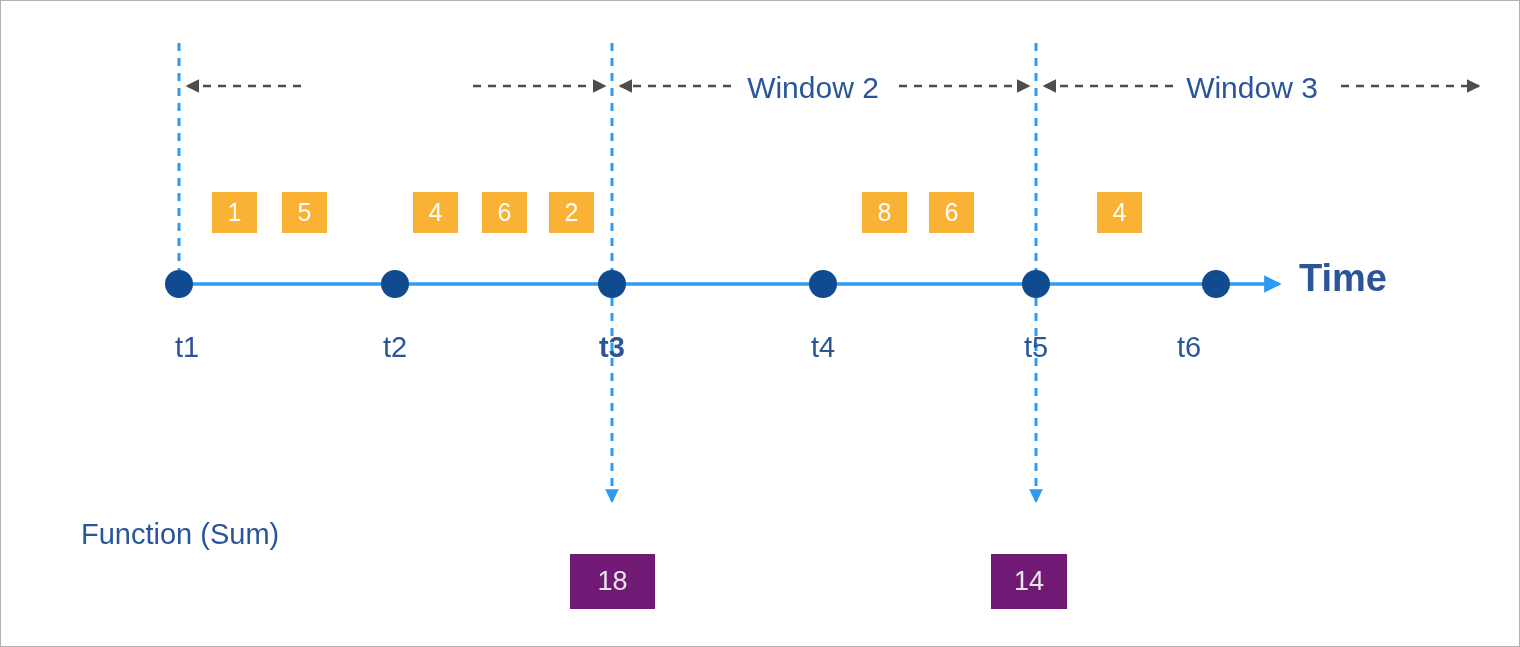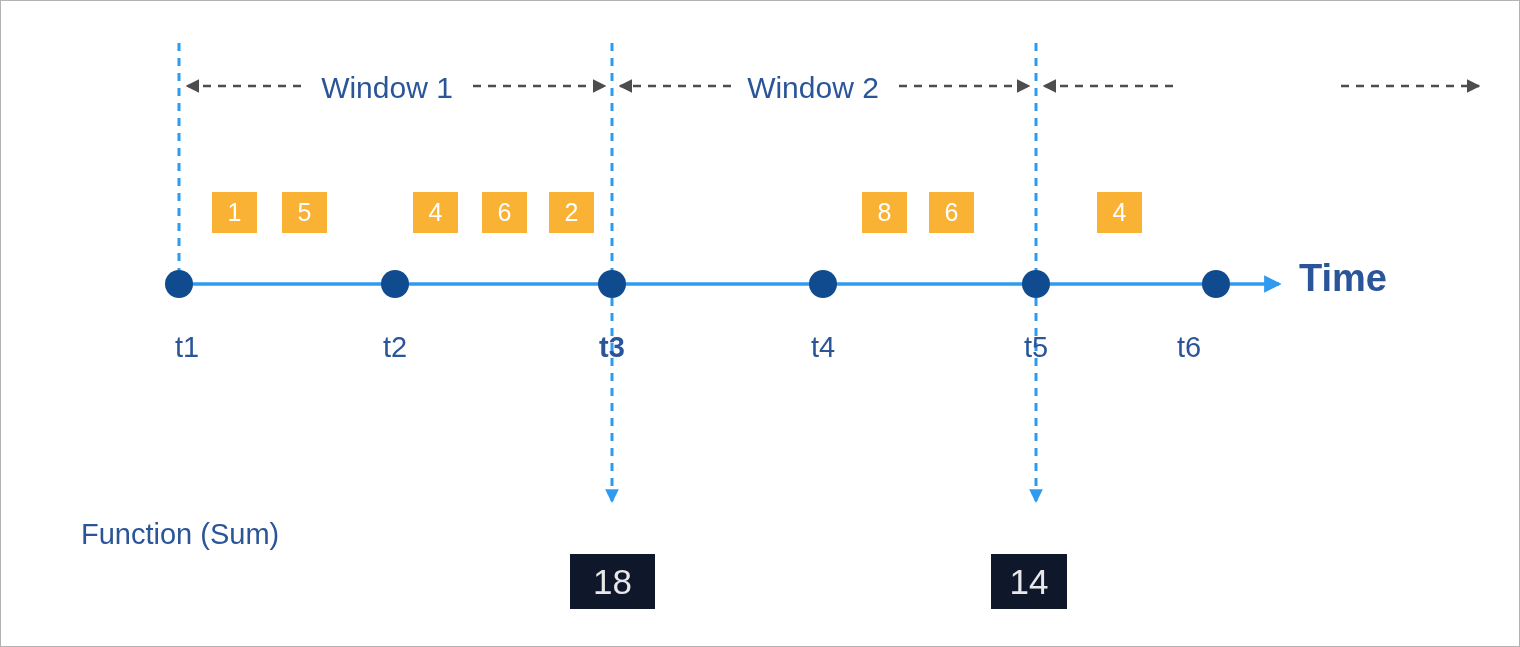--- a/index.html
+++ b/index.html
@@ -55,23 +55,23 @@
     color: #ffffff;
     font-size: 25px;
     font-weight: 300;
     display: flex;
     align-items: center;
     justify-content: center;
     box-sizing: border-box;
   }
   .output-box {
     position: absolute;
-    background: #0f172a;
+    background: #701a75;
     color: #e8e8e8;
-    font-size: 35px;
+    font-size: 27px;
     font-weight: 300;
     display: flex;
     align-items: center;
     justify-content: center;
     box-sizing: border-box;
   }
 </style>
 </head>
 <body>
 
@@ -115,22 +115,22 @@
       <line x1="168" y1="283" x2="1278" y2="283" stroke="#2f9bf0" stroke-width="3.5" marker-end="url(#arrow-blue)"></line>
       <circle cx="178" cy="283" r="14" fill="#114b8f"></circle>
       <circle cx="394" cy="283" r="14" fill="#114b8f"></circle>
       <circle cx="611" cy="283" r="14" fill="#114b8f"></circle>
       <circle cx="822" cy="283" r="14" fill="#114b8f"></circle>
       <circle cx="1035" cy="283" r="14" fill="#114b8f"></circle>
       <circle cx="1215" cy="283" r="14" fill="#114b8f"></circle>
     </g>
   </svg>
 
-  <div class="lbl window-label" style="left:286px; top:70px; width:200px;">Window 1</div>
   <div class="lbl window-label" style="left:712px; top:70px; width:200px;">Window 2</div>
+  <div class="lbl window-label" style="left:1151px; top:70px; width:200px;">Window 3</div>
 
   <div class="event-box" style="left:211px; top:191px; width:45px; height:41px;">1</div>
   <div class="event-box" style="left:281px; top:191px; width:45px; height:41px;">5</div>
   <div class="event-box" style="left:412px; top:191px; width:45px; height:41px;">4</div>
   <div class="event-box" style="left:481px; top:191px; width:45px; height:41px;">6</div>
   <div class="event-box" style="left:548px; top:191px; width:45px; height:41px;">2</div>
   <div class="event-box" style="left:861px; top:191px; width:45px; height:41px;">8</div>
   <div class="event-box" style="left:928px; top:191px; width:45px; height:41px;">6</div>
   <div class="event-box" style="left:1096px; top:191px; width:45px; height:41px;">4</div>
 

